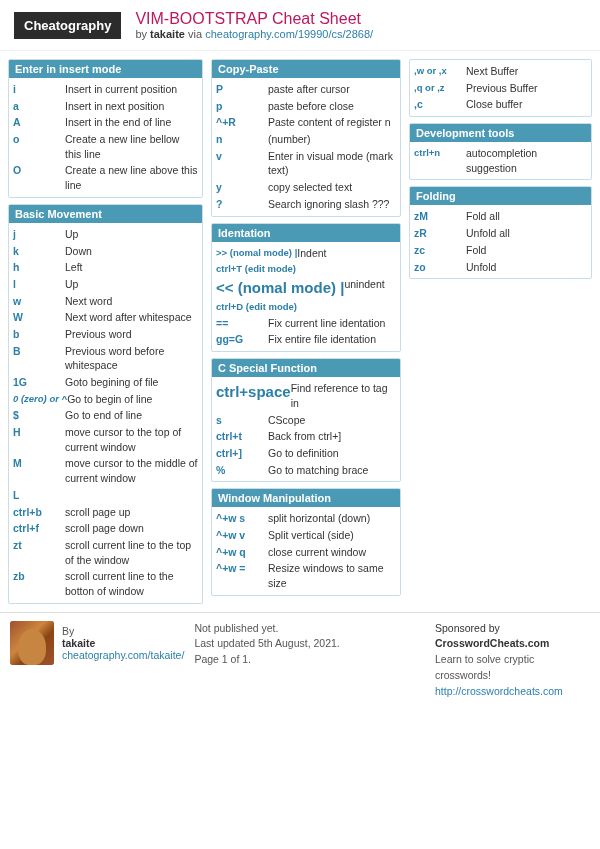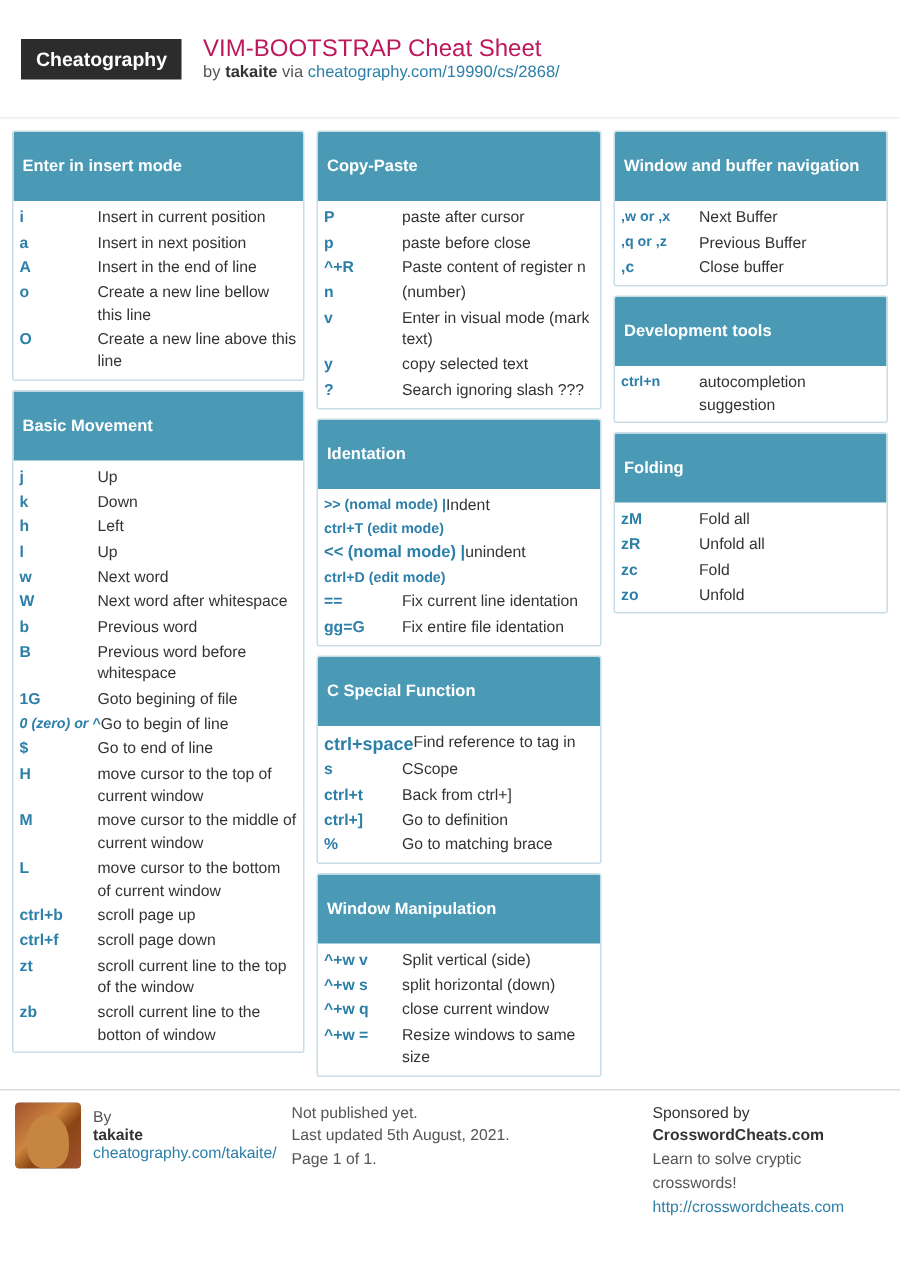--- a/index.html
+++ b/index.html
@@ -8,21 +8,21 @@
       font-size: 11px;
       background: #fff;
       width: 600px;
       min-height: 849px;
     }
 
     
     .header {
       display: flex;
       align-items: center;
-      padding: 24px 14px;
+      padding: 10px 14px;
       background: #fff;
       border-bottom: 1px solid #eee;
     }
     .logo-box {
       background: #2c2c2c;
       color: #fff;
       font-size: 13px;
       font-weight: bold;
       padding: 6px 10px;
       margin-right: 14px;
@@ -79,21 +79,21 @@
     .section {
       border: 1px solid #c8dde8;
       border-radius: 2px;
       overflow: hidden;
     }
     .section-header {
       background: #4a9ab5;
       color: #fff;
       font-weight: bold;
       font-size: 11px;
-      padding: 17px 6px;
+      padding: 3px 6px;
     }
     .section-body {
       padding: 3px 0;
     }
 
     
     .row {
       display: flex;
       flex-direction: row;
       padding: 1px 4px;
@@ -270,21 +270,20 @@
         <div class="row">
             <span class="key">H</span>
             <span class="desc">move cursor to the top of current window</span>
           </div>
         <div class="row">
             <span class="key">M</span>
             <span class="desc">move cursor to the middle of current window</span>
           </div>
         <div class="row">
             <span class="key">L</span>
-            <span class="desc">move cursor to the bottom of current window</span>
           </div>
         <div class="row">
             <span class="key">ctrl+b</span>
             <span class="desc">scroll page up</span>
           </div>
         <div class="row">
             <span class="key">ctrl+f</span>
             <span class="desc">scroll page down</span>
           </div>
         <div class="row">
@@ -341,21 +340,21 @@
       <div class="section-body">
         <div class="row">
           <span class="key" style="font-size:9.5px;">&gt;&gt; (nomal mode) |</span>
           <span class="desc">Indent</span>
         </div>
         <div class="row">
           <span class="key" style="font-size:9.5px;">ctrl+T (edit mode)</span>
           <span class="desc"></span>
         </div>
         <div class="row">
-          <span class="key" style="font-size:11px;">&lt;&lt; (nomal mode) |</span>
+          <span class="key" style="font-size:15px;">&lt;&lt; (nomal mode) |</span>
           <span class="desc">unindent</span>
         </div>
         <div class="row">
           <span class="key" style="font-size:9.5px;">ctrl+D (edit mode)</span>
           <span class="desc"></span>
         </div>
         <div class="row">
           <span class="key">==</span>
           <span class="desc">Fix current line identation</span>
         </div>
@@ -363,21 +362,21 @@
           <span class="key">gg=G</span>
           <span class="desc">Fix entire file identation</span>
         </div>
       </div>
     </div>
 
     <div class="section">
       <div class="section-header">C Special Function</div>
       <div class="section-body">
         <div class="row">
-            <span class="key" style="font-size:12px;">ctrl+space</span>
+            <span class="key" style="font-size:15px;">ctrl+space</span>
             <span class="desc">Find reference to tag in</span>
           </div>
         <div class="row">
             <span class="key">s</span>
             <span class="desc">CScope</span>
           </div>
         <div class="row">
             <span class="key">ctrl+t</span>
             <span class="desc">Back from ctrl+]</span>
           </div>
@@ -389,44 +388,43 @@
             <span class="key">%</span>
             <span class="desc">Go to matching brace</span>
           </div>
       </div>
     </div>
 
     <div class="section">
       <div class="section-header">Window Manipulation</div>
       <div class="section-body">
         <div class="row">
+            <span class="key">^+w s</span>
+            <span class="desc">split horizontal (down)</span>
+          </div>
+        <div class="row">
             <span class="key">^+w v</span>
             <span class="desc">Split vertical (side)</span>
           </div>
         <div class="row">
-            <span class="key">^+w s</span>
-            <span class="desc">split horizontal (down)</span>
-          </div>
-        <div class="row">
             <span class="key">^+w q</span>
             <span class="desc">close current window</span>
           </div>
         <div class="row">
             <span class="key">^+w =</span>
             <span class="desc">Resize windows to same size</span>
           </div>
       </div>
     </div>
 
   </div>
 
   <div class="col-right">
 
     <div class="section">
-      <div class="section-header">Window and buffer navigation</div>
       <div class="section-body">
         <div class="row">
             <span class="key" style="font-size:9.5px;">,w or ,x</span>
             <span class="desc">Next Buffer</span>
           </div>
         <div class="row">
             <span class="key" style="font-size:9.5px;">,q or ,z</span>
             <span class="desc">Previous Buffer</span>
           </div>
         <div class="row">

